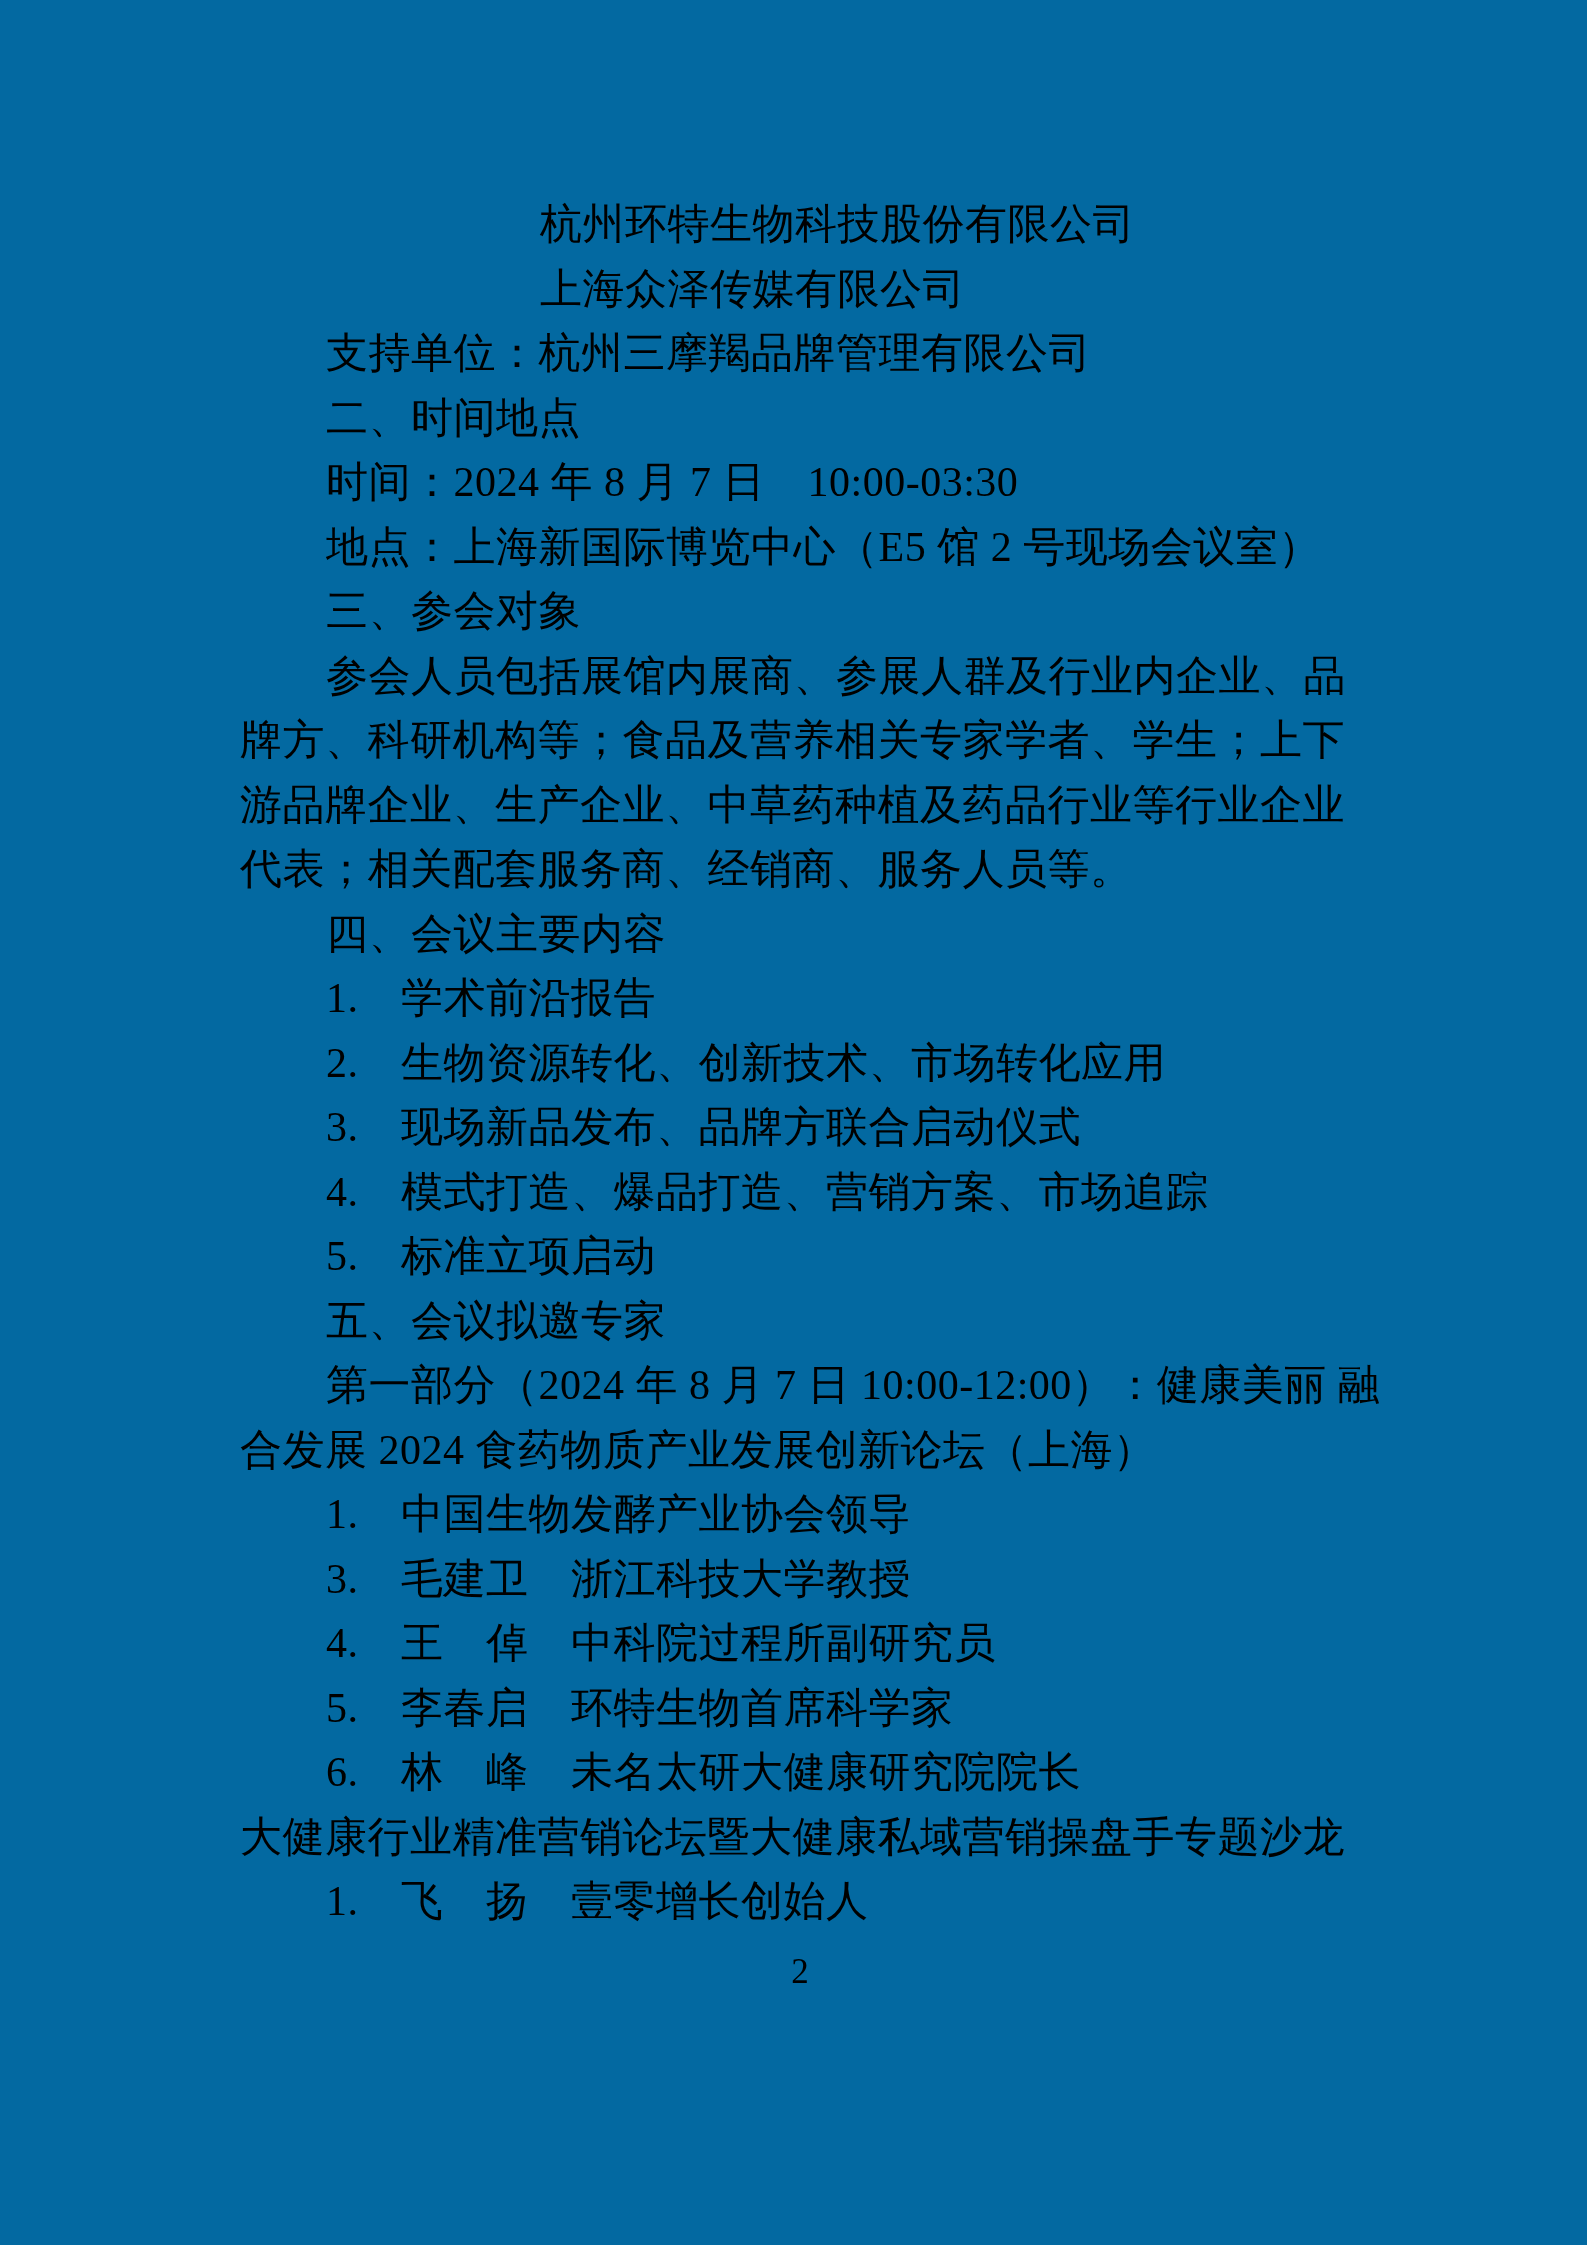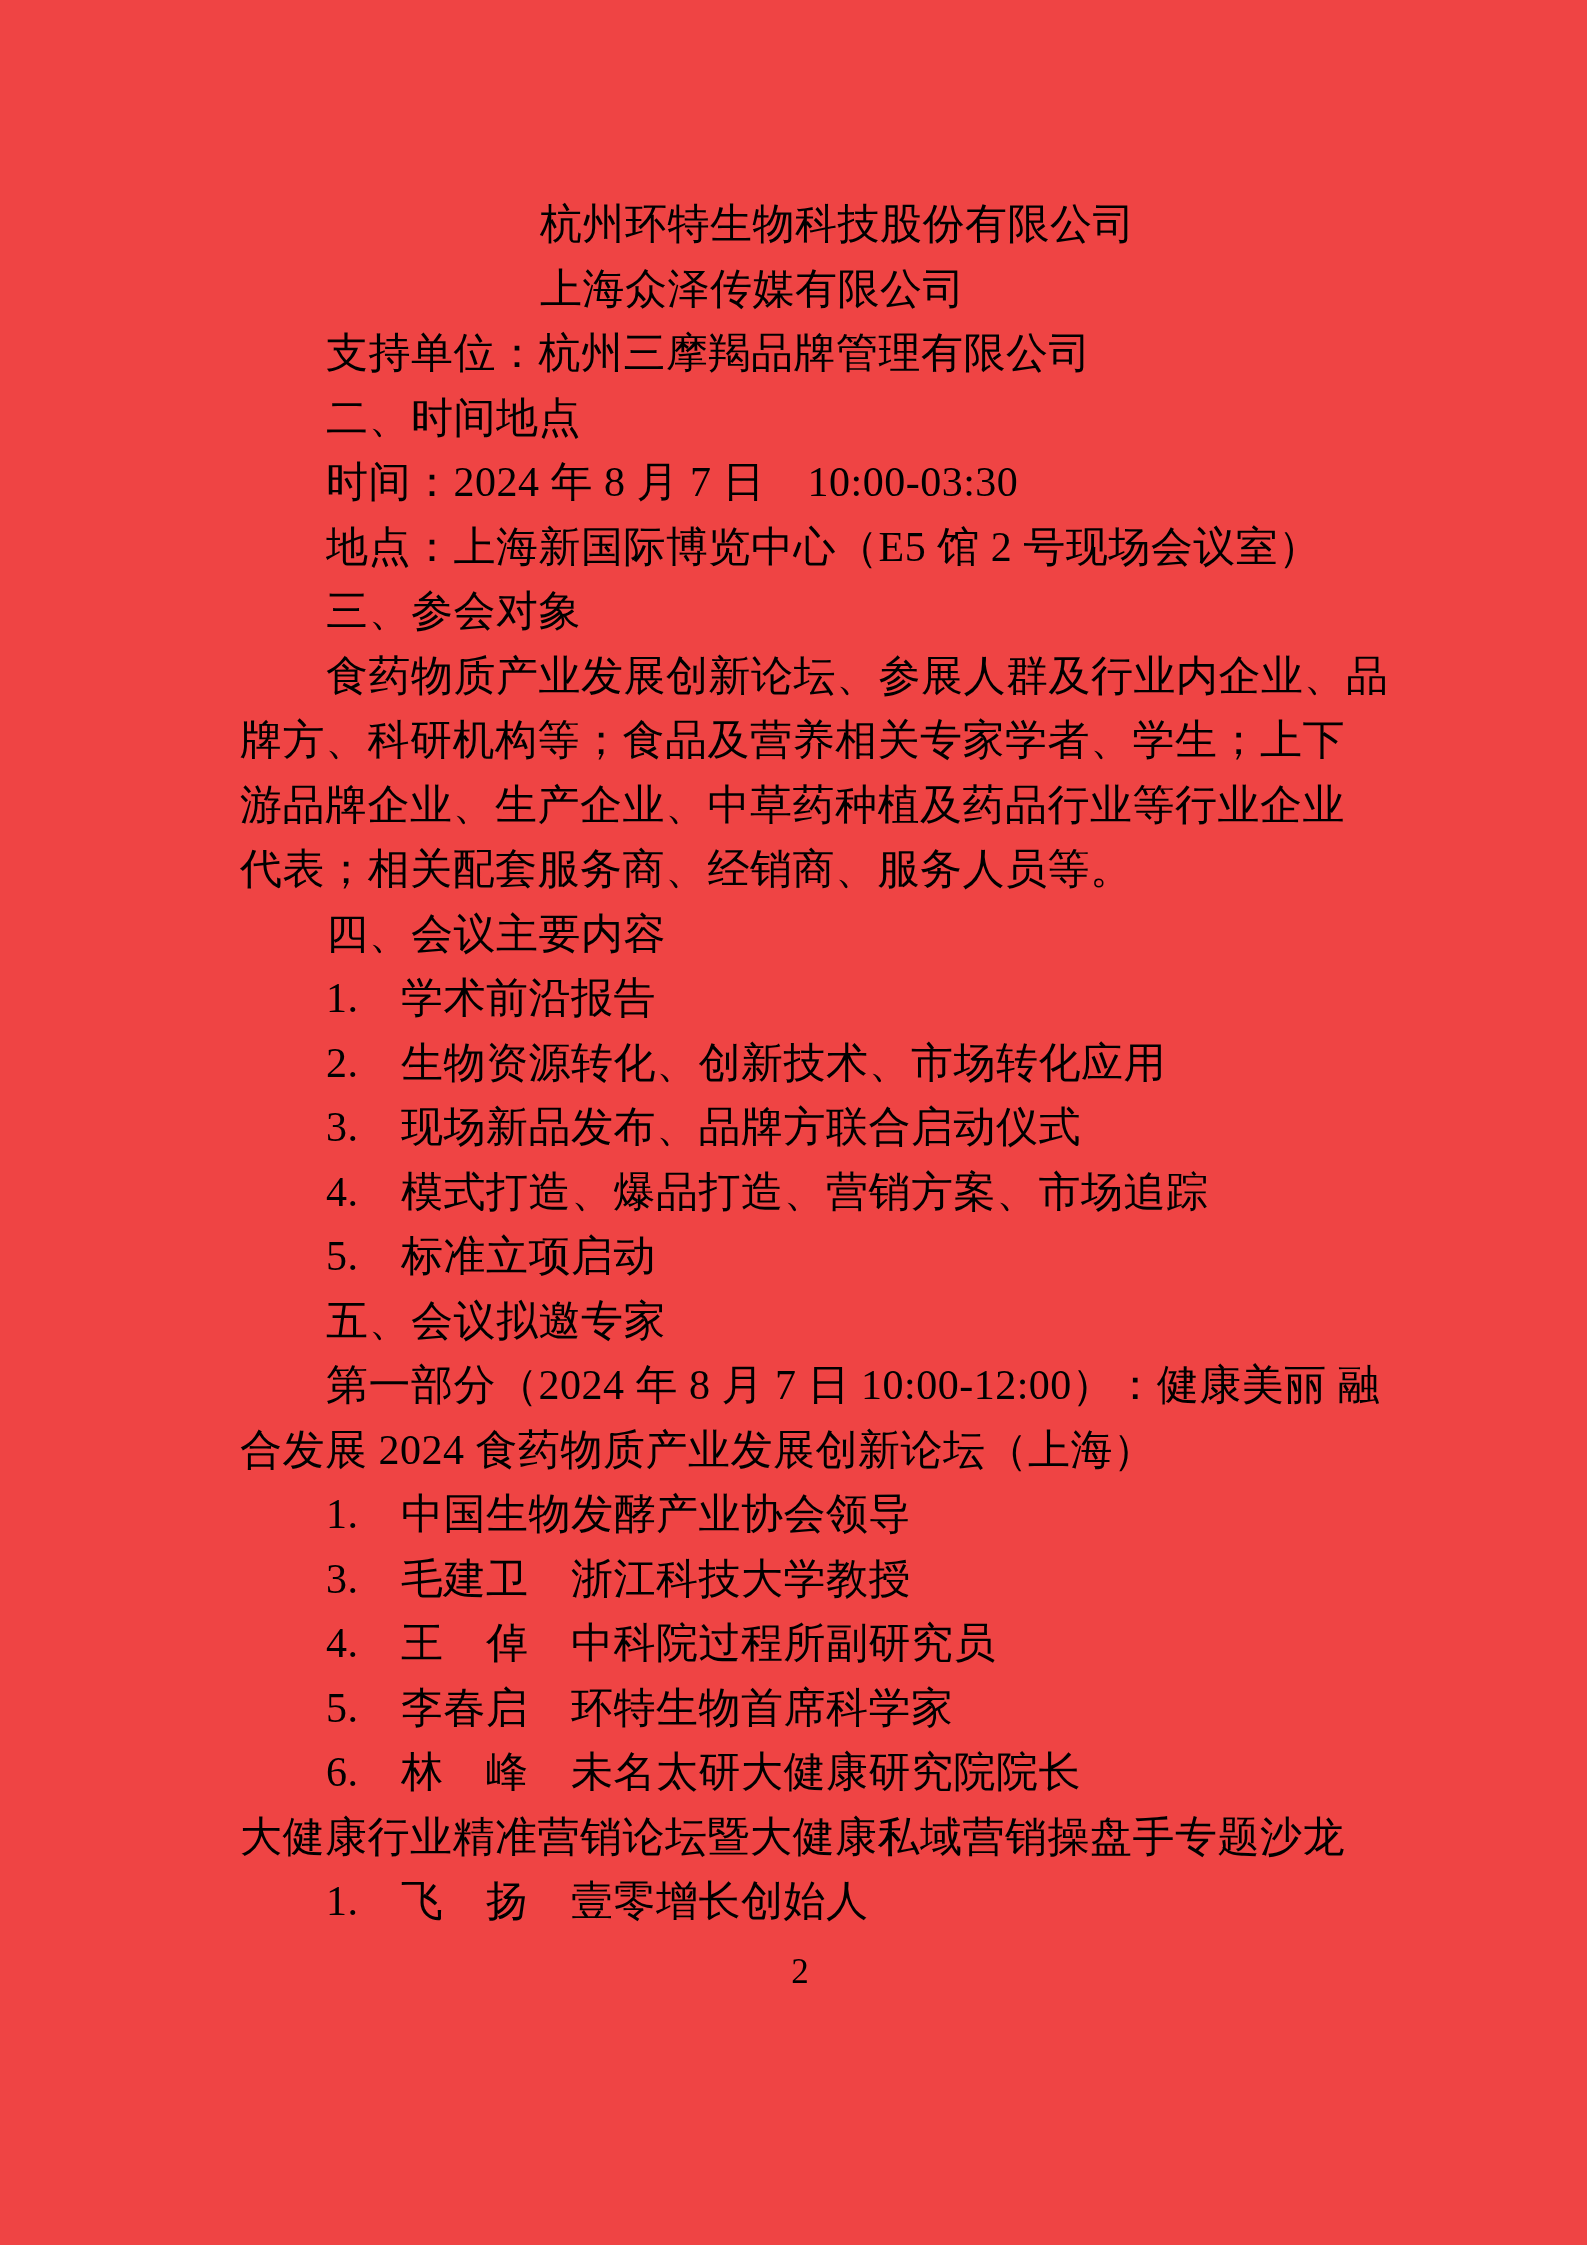--- a/index.html
+++ b/index.html
@@ -4,21 +4,21 @@
 <style>
   html, body {
     margin: 0;
     padding: 0;
     background: #ffffff;
   }
   .page {
     position: relative;
     width: 1587px;
     height: 2245px;
-    background: #ef4444;
+    background: #0369a1;
     color: #000000;
     font-family: "Liberation Serif", "DejaVu Serif", serif;
     box-sizing: border-box;
     padding-top: 192px;
     padding-left: 240px;
     overflow: hidden;
   }
   .line {
     height: 64.5px;
     line-height: 64.5px;
@@ -45,21 +45,21 @@
 <body>
 
 <div class="page">
   <div class="line org">杭州环特生物科技股份有限公司</div>
   <div class="line org">上海众泽传媒有限公司</div>
   <div class="line ind">支持单位：杭州三摩羯品牌管理有限公司</div>
   <div class="line ind b">二、时间地点</div>
   <div class="line ind">时间：2024 年 8 月 7 日　10:00-03:30</div>
   <div class="line ind">地点：上海新国际博览中心（E5 馆 2 号现场会议室）</div>
   <div class="line ind b">三、参会对象</div>
-  <div class="line ind">食药物质产业发展创新论坛、参展人群及行业内企业、品</div>
+  <div class="line ind">参会人员包括展馆内展商、参展人群及行业内企业、品</div>
   <div class="line">牌方、科研机构等；食品及营养相关专家学者、学生；上下</div>
   <div class="line">游品牌企业、生产企业、中草药种植及药品行业等行业企业</div>
   <div class="line">代表；相关配套服务商、经销商、服务人员等。</div>
   <div class="line ind b">四、会议主要内容</div>
   <div class="line ind">1.　学术前沿报告</div>
   <div class="line ind">2.　生物资源转化、创新技术、市场转化应用</div>
   <div class="line ind">3.　现场新品发布、品牌方联合启动仪式</div>
   <div class="line ind">4.　模式打造、爆品打造、营销方案、市场追踪</div>
   <div class="line ind">5.　标准立项启动</div>
   <div class="line ind b">五、会议拟邀专家</div>

